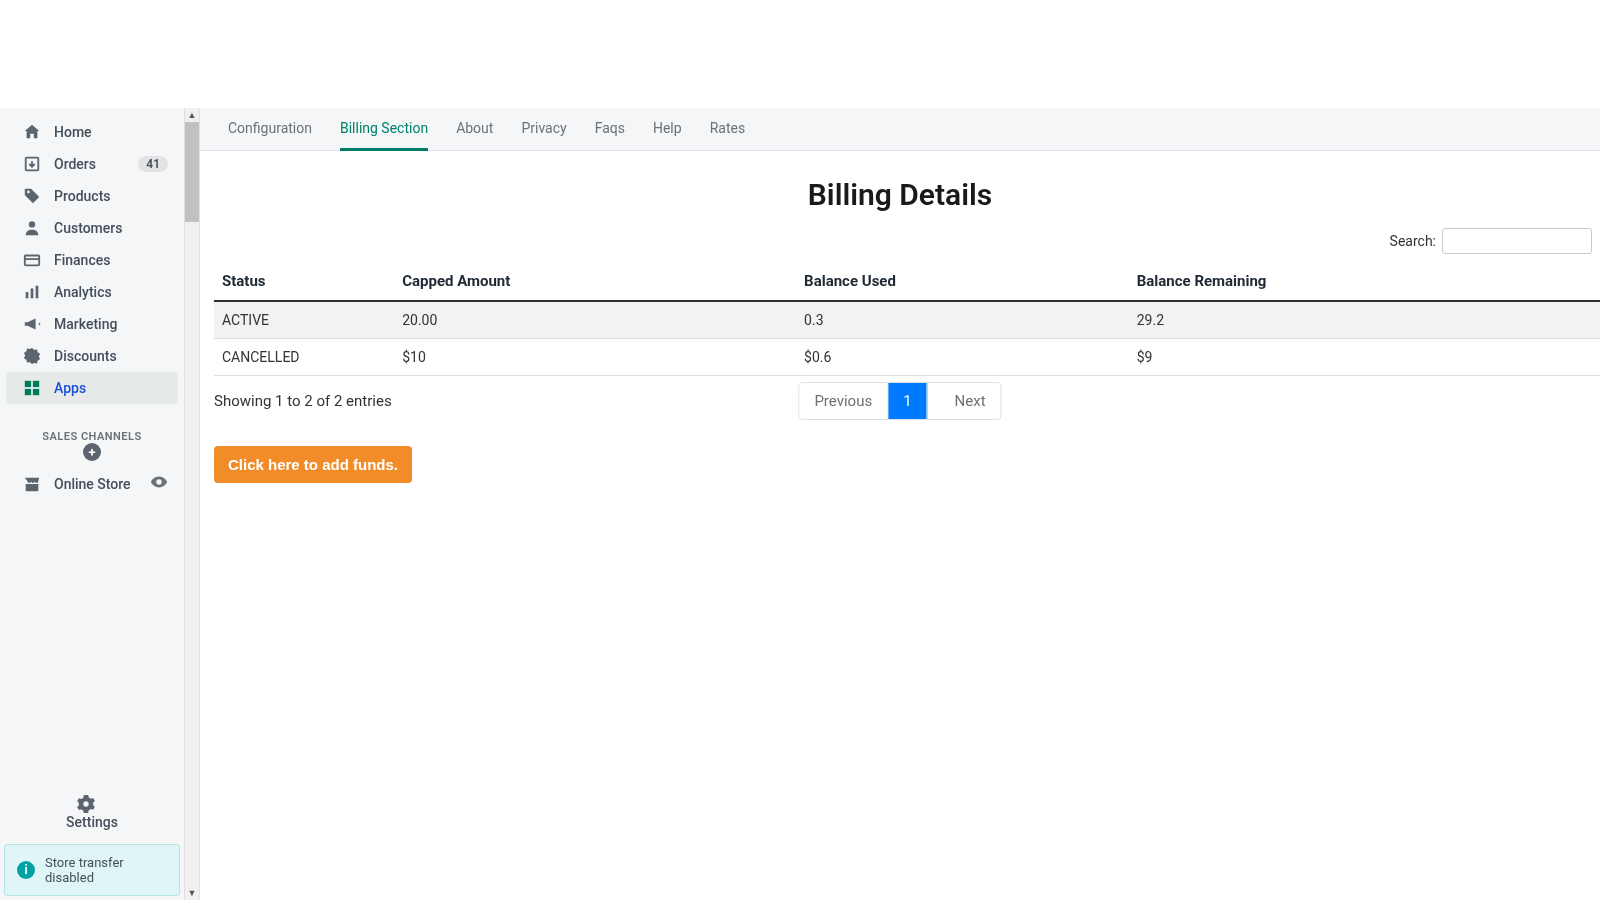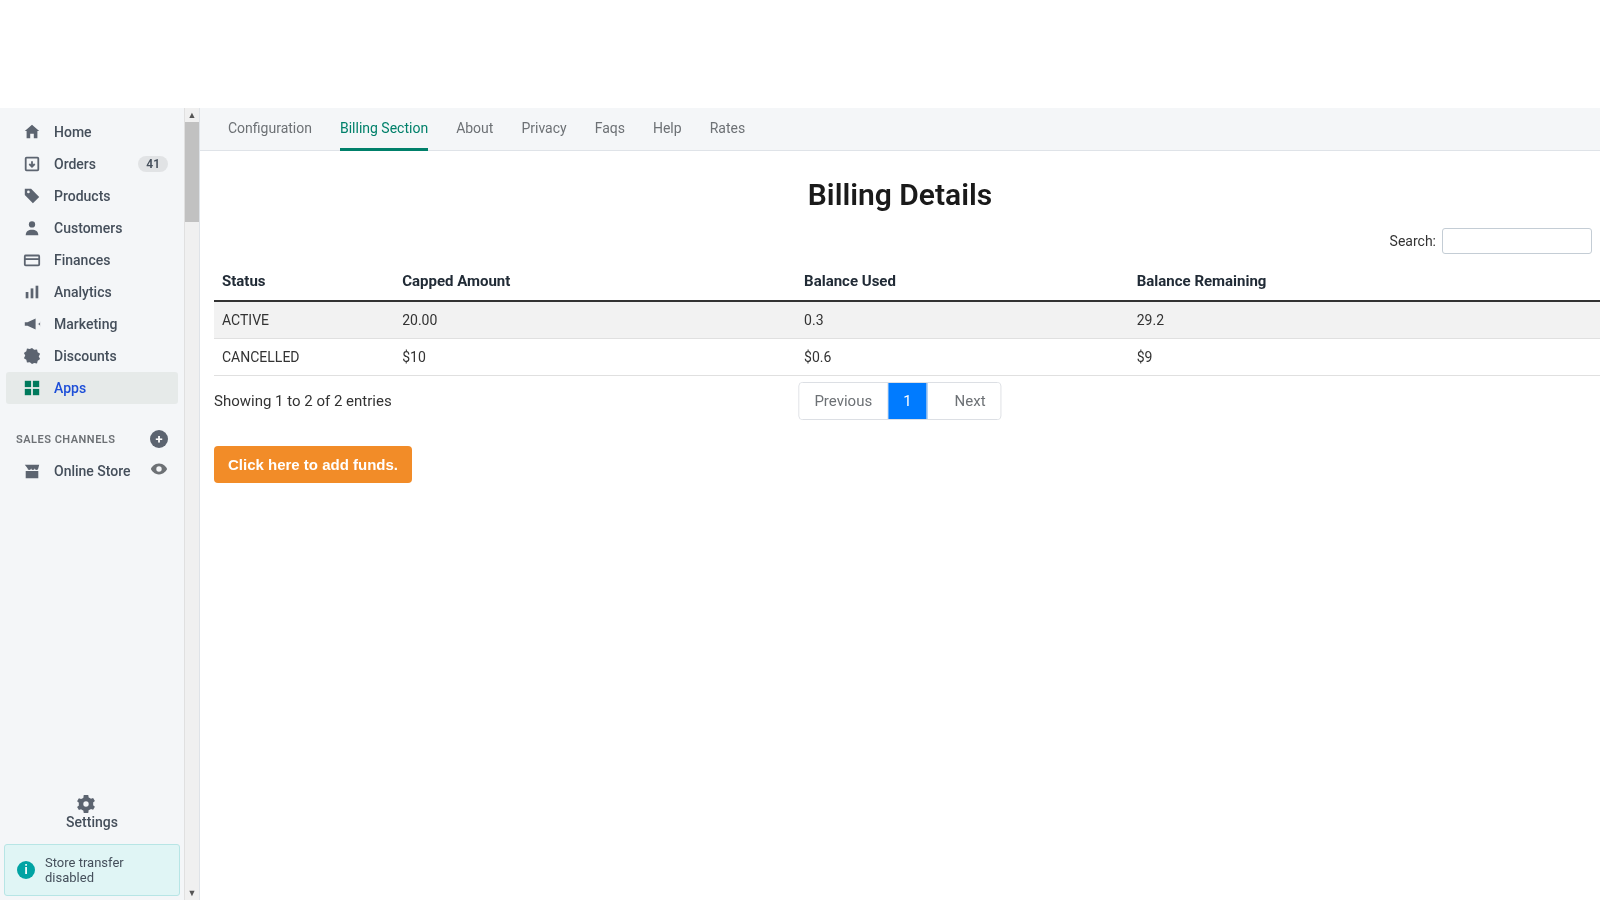--- a/index.html
+++ b/index.html
@@ -89,20 +89,21 @@
     font-weight: 600;
     padding: 1px 8px;
     border-radius: 10px;
   }
   .section-header {
     display: flex;
     align-items: center;
     justify-content: space-between;
     padding: 18px 16px 6px 16px;
     width: calc(100% - 15px);
+    flex-direction: column;
   }
   .section-header .label {
     font-size: 11px;
     font-weight: 600;
     color: #6d7175;
     letter-spacing: 0.5px;
   }
   .section-header .plus {
     width: 18px; height: 18px;
     border-radius: 50%;

